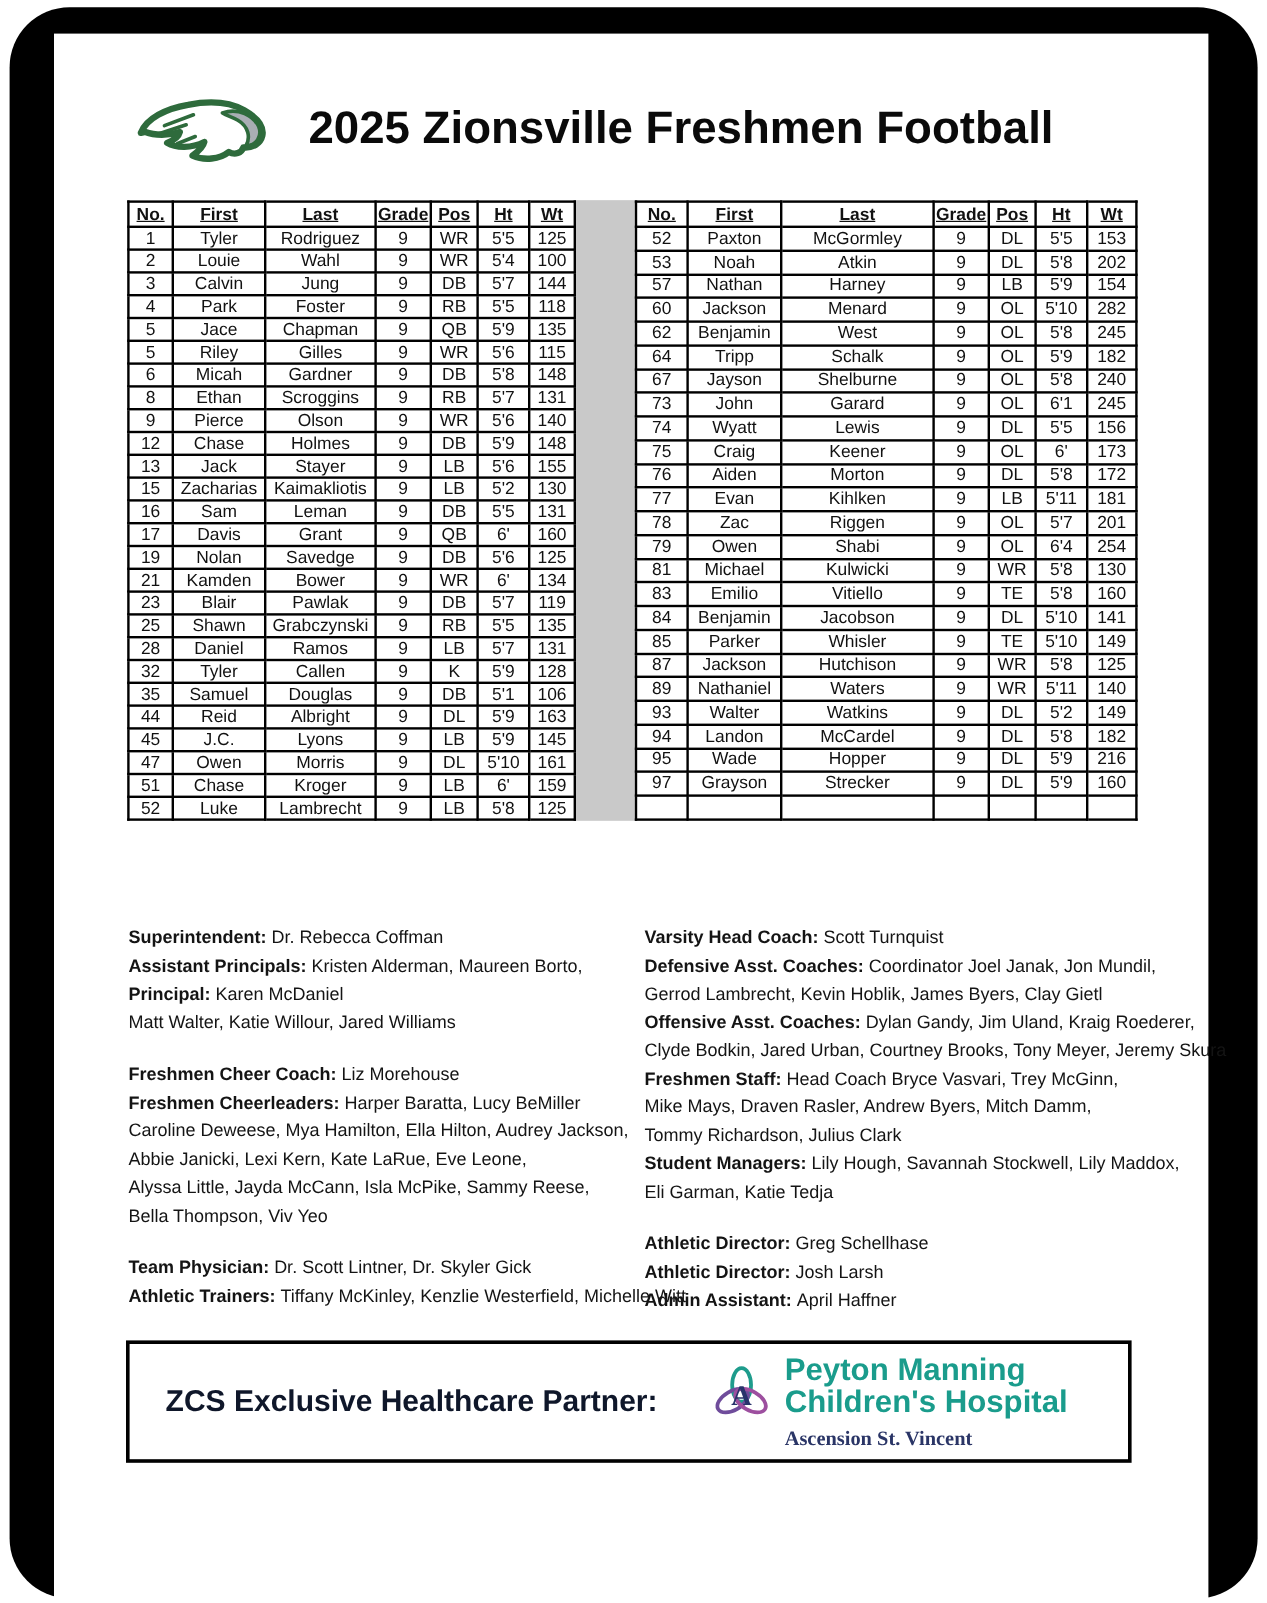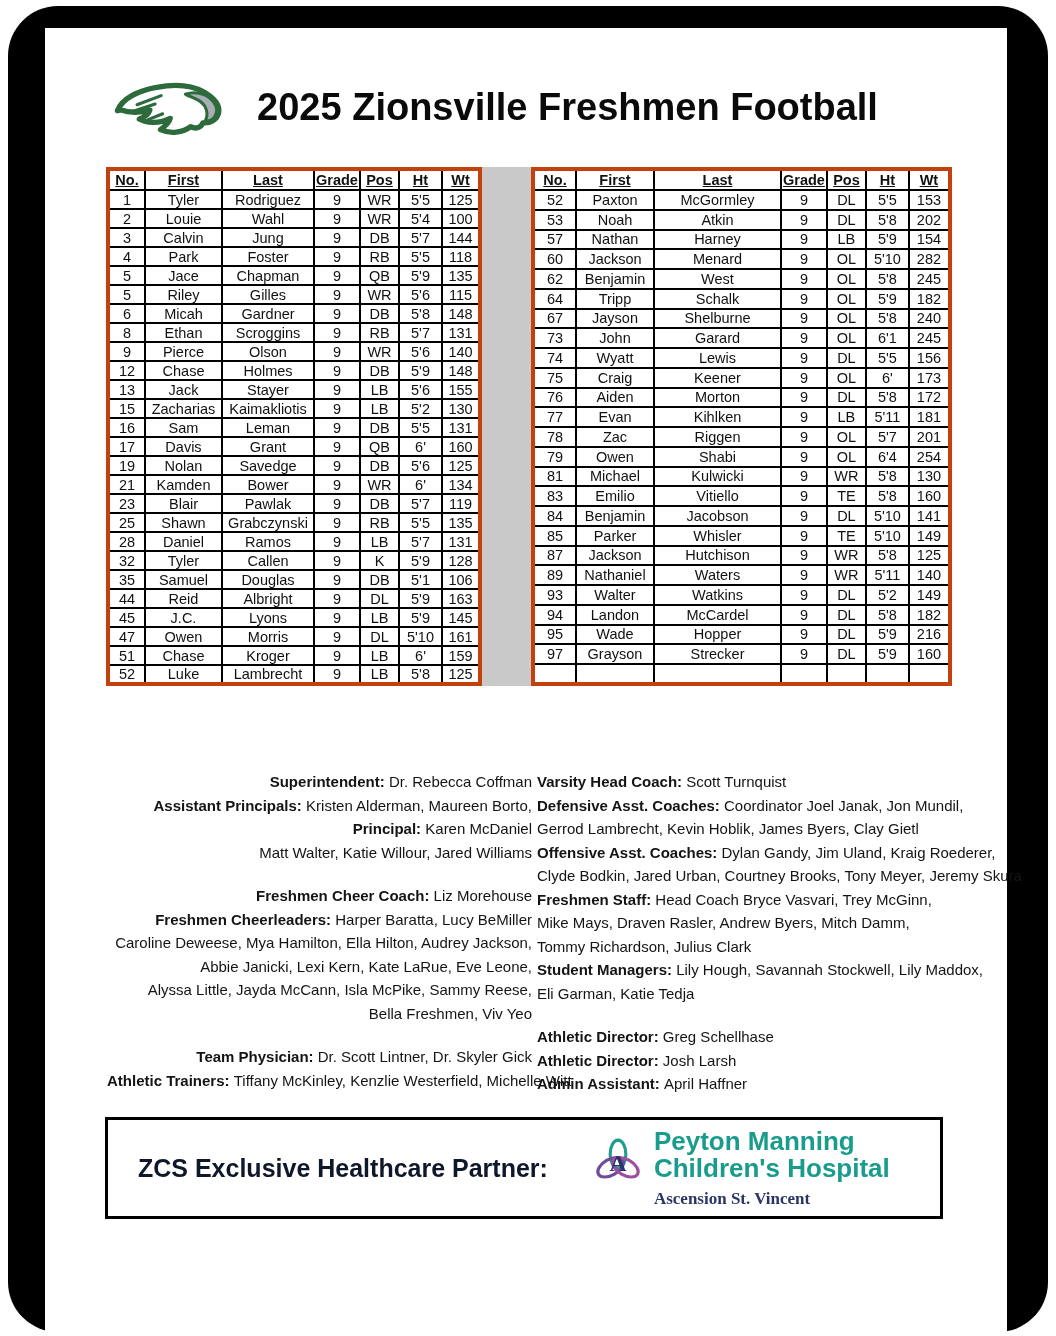--- a/index.html
+++ b/index.html
@@ -14,37 +14,37 @@
   
   .hdr-logo { position:absolute; left:62px; top:48px; width:122px; height:68px; }
   .hdr-title { position:absolute; left:180px; top:58px; width:685px; text-align:center;
                font-size:38px; font-weight:bold; color:#0a0a0a; letter-spacing:0px;
                font-family:"Liberation Sans", sans-serif; white-space:nowrap; }
 
   
   .tables { position:absolute; left:61px; top:139px; display:flex; align-items:stretch; }
   .gray-gap { width:49px; background:#c9c9c9; border-top:3px solid #c9c9c9; }
   table.roster { border-collapse:collapse; table-layout:fixed; background:#fff;
-                 border:4px solid #c2410c; font-size:14.5px; color:#111; }
+                 border:1px solid #c2410c; font-size:14.5px; color:#111; }
   table.roster th, table.roster td {
       border:2px solid #000; text-align:center; vertical-align:middle;
       height:19px; padding:0 1px; overflow:hidden; white-space:nowrap; }
   table.roster th { font-weight:bold; text-decoration:underline; height:21px; }
   table.left  col:nth-child(1){width:37px;}  table.left  col:nth-child(2){width:77px;}
   table.left  col:nth-child(3){width:92px;}  table.left  col:nth-child(4){width:46px;}
   table.left  col:nth-child(5){width:39px;}  table.left  col:nth-child(6){width:43px;}
   table.left  col:nth-child(7){width:38px;}
   table.right col:nth-child(1){width:43px;}  table.right col:nth-child(2){width:78px;}
   table.right col:nth-child(3){width:127px;} table.right col:nth-child(4){width:43px;}
   table.right col:nth-child(5){width:39px;}  table.right col:nth-child(6){width:43px;}
   table.right col:nth-child(7){width:41px;}
 
   
   .staff-col { position:absolute; font-size:15px; color:#141414; }
-  .staff-left  { left:62px;  top:742px; width:425px;text-align:right; }
+  .staff-left  { left:62px;  top:742px; width:425px; }
   .staff-right { left:492px; top:742px; width:450px; }
   .staff-line { line-height:23.5px; min-height:23.5px; white-space:nowrap; }
   .staff-line.blank { min-height:20px; line-height:20px; }
   .staff-line b { font-weight:bold; }
 
   
   .partner-box { position:absolute; left:60px; top:1089px; width:838px; height:102px;
                  border:3px solid #000; display:flex; align-items:center; background:#fff; }
   .zcs-label { margin-left:30px; font-size:25px; font-weight:bold; color:#0f172a; white-space:nowrap; }
   .partner-logo { display:flex; align-items:flex-start; margin-left:42px; }
@@ -587,21 +587,21 @@
       <div class="staff-line"><b>Superintendent: </b><span>Dr. Rebecca Coffman</span></div>
       <div class="staff-line"><b>Assistant Principals: </b><span>Kristen Alderman, Maureen Borto,</span></div>
       <div class="staff-line"><b>Principal: </b><span>Karen McDaniel</span></div>
       <div class="staff-line"><span>Matt Walter, Katie Willour, Jared Williams</span></div>
       <div class="staff-line blank"><span></span></div>
       <div class="staff-line"><b>Freshmen Cheer Coach: </b><span>Liz Morehouse</span></div>
       <div class="staff-line"><b>Freshmen Cheerleaders: </b><span>Harper Baratta, Lucy BeMiller</span></div>
       <div class="staff-line"><span>Caroline Deweese, Mya Hamilton, Ella Hilton, Audrey Jackson,</span></div>
       <div class="staff-line"><span>Abbie Janicki, Lexi Kern, Kate LaRue, Eve Leone,</span></div>
       <div class="staff-line"><span>Alyssa Little, Jayda McCann, Isla McPike, Sammy Reese,</span></div>
-      <div class="staff-line"><span>Bella Freshmen, Viv Yeo</span></div>
+      <div class="staff-line"><span>Bella Thompson, Viv Yeo</span></div>
       <div class="staff-line blank"><span></span></div>
       <div class="staff-line"><b>Team Physician: </b><span>Dr. Scott Lintner, Dr. Skyler Gick</span></div>
       <div class="staff-line"><b>Athletic Trainers: </b><span>Tiffany McKinley, Kenzlie Westerfield, Michelle Witt</span></div>
     </div>
   <div class="staff-col staff-right">
       <div class="staff-line"><b>Varsity Head Coach: </b><span>Scott Turnquist</span></div>
       <div class="staff-line"><b>Defensive Asst. Coaches: </b><span>Coordinator Joel Janak, Jon Mundil,</span></div>
       <div class="staff-line"><span>Gerrod Lambrecht, Kevin Hoblik, James Byers, Clay Gietl</span></div>
       <div class="staff-line"><b>Offensive Asst. Coaches: </b><span>Dylan Gandy, Jim Uland, Kraig Roederer,</span></div>
       <div class="staff-line"><span>Clyde Bodkin, Jared Urban, Courtney Brooks, Tony Meyer, Jeremy Skura</span></div>

